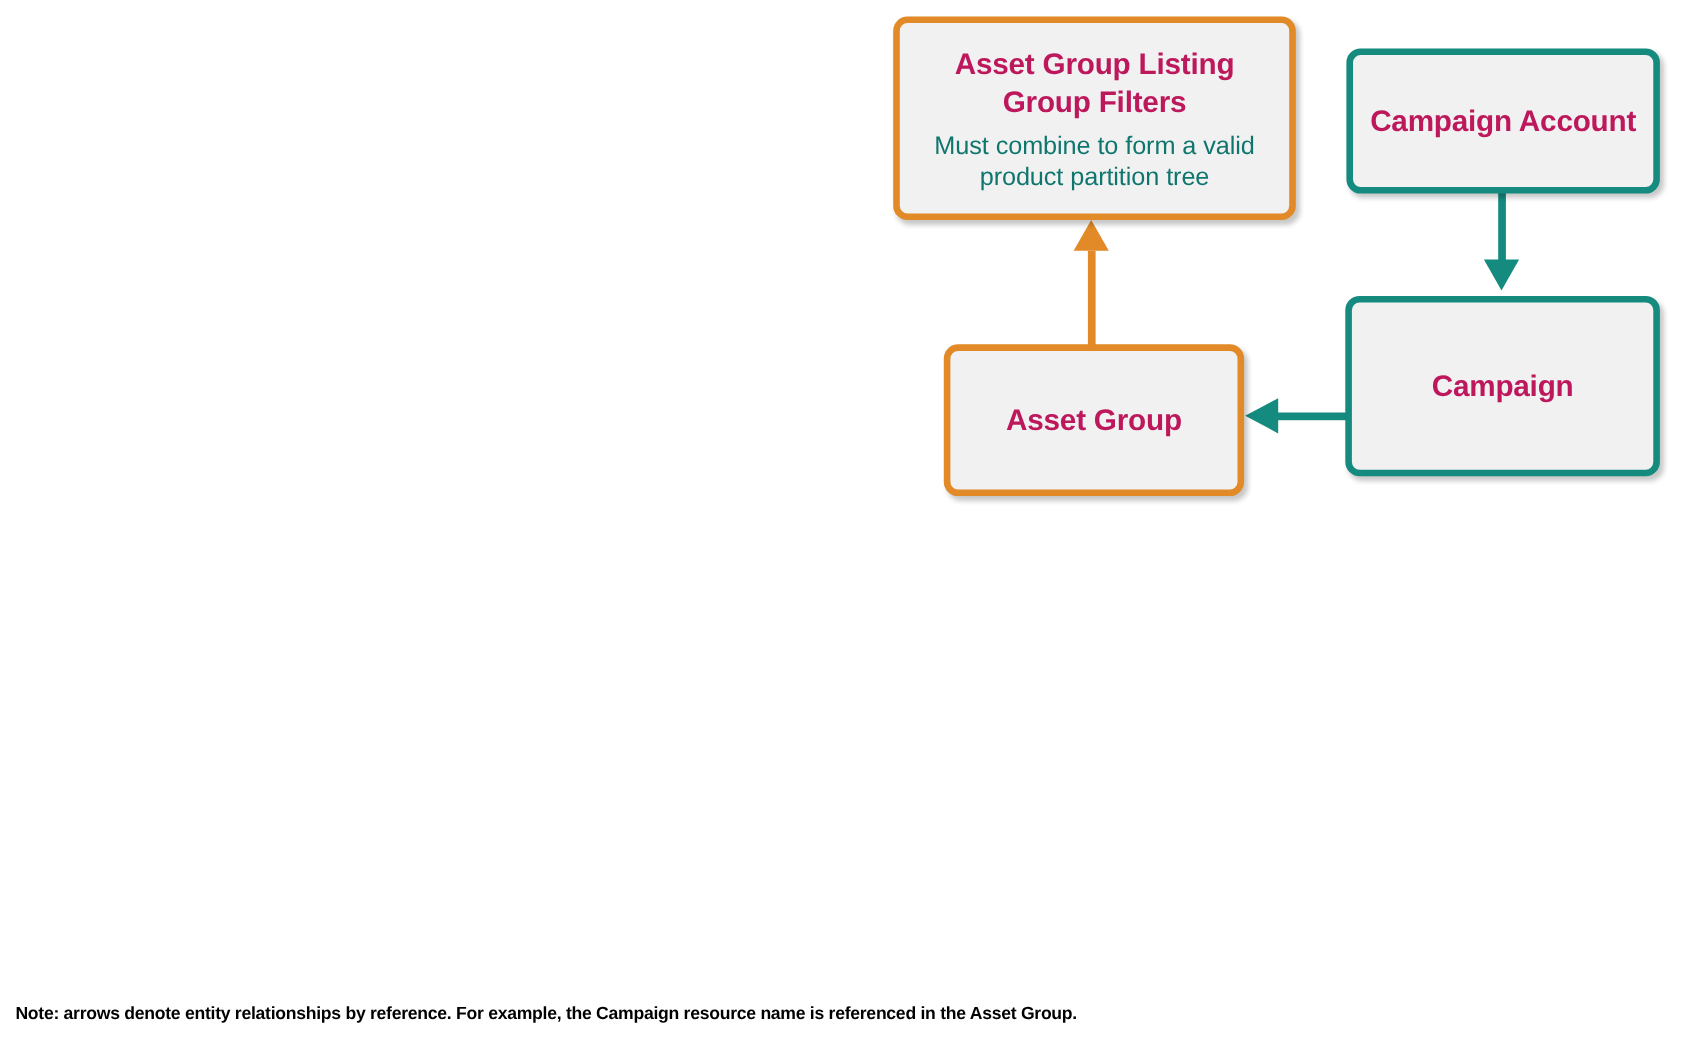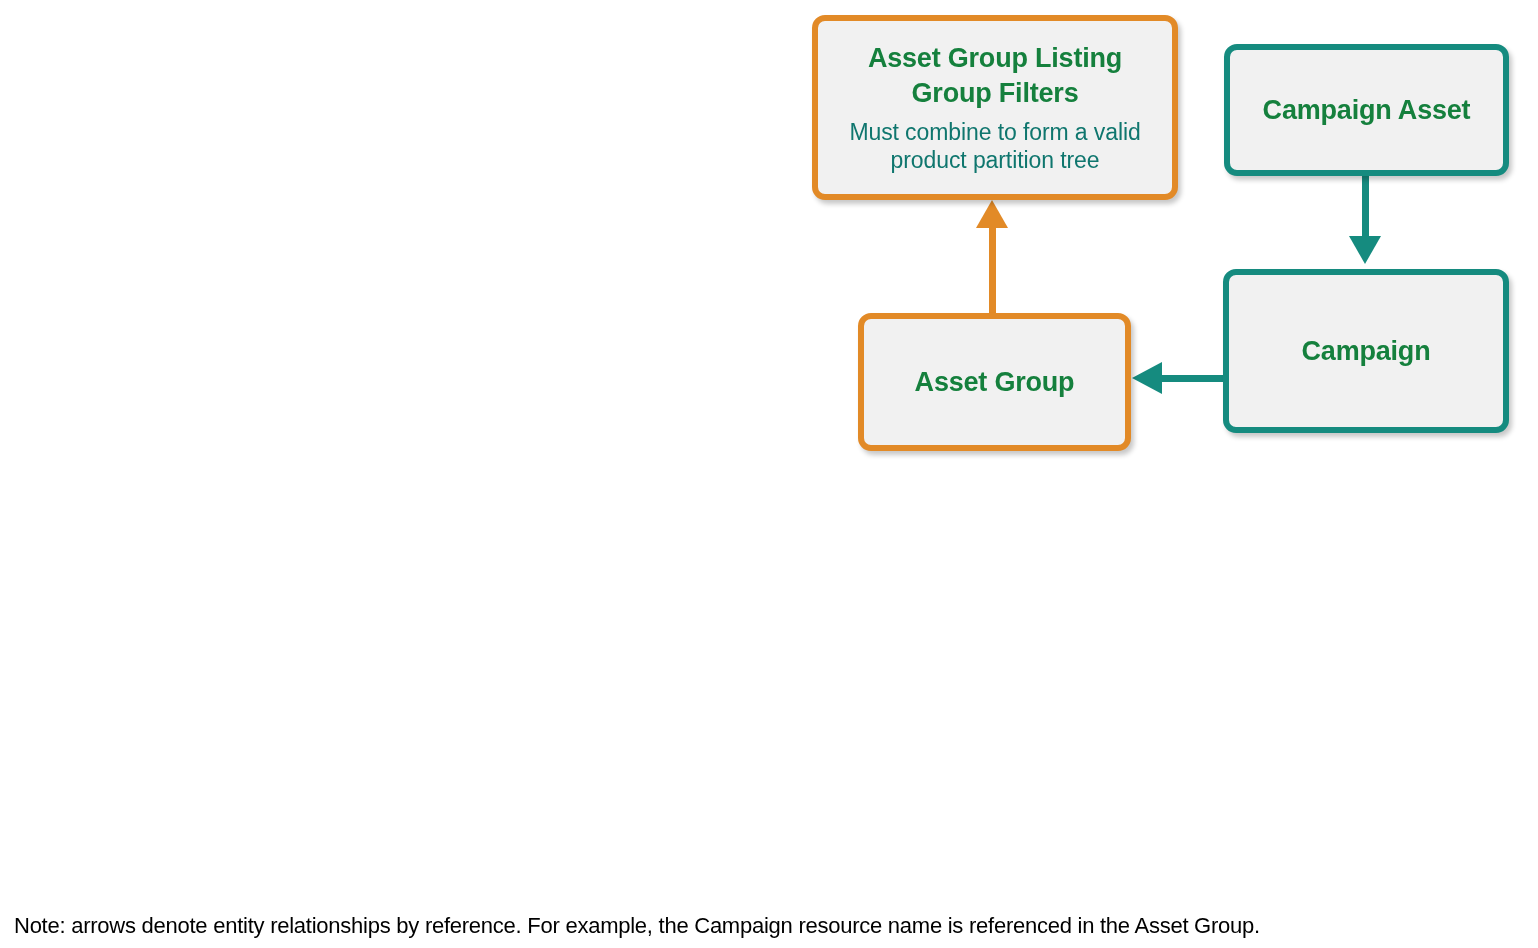--- a/index.html
+++ b/index.html
@@ -28,21 +28,21 @@
     align-items: center;
     justify-content: center;
     text-align: center;
     box-shadow: 3px 4px 5px rgba(0,0,0,0.22);
     z-index: 3;
   }
   .node.orange { border-color: #e28a27; }
   .node.teal   { border-color: #158b7f; }
 
   .node-title {
-    color: #15803d;
+    color: #be185d;
     font-weight: bold;
     font-size: 27px;
     line-height: 1.28;
     letter-spacing: -0.2px;
   }
   .node-desc {
     color: #0f766e;
     font-weight: normal;
     font-size: 23px;
     line-height: 1.22;
@@ -78,22 +78,22 @@
   }
   .arrow-left {
     border-top: 16px solid transparent;
     border-bottom: 16px solid transparent;
   }
 
   .note {
     position: absolute;
     left: 14px;
     top: 913px;
-    font-size: 22px;
-    font-weight: normal;
+    font-size: 16px;
+    font-weight: bold;
     color: #000000;
     letter-spacing: -0.25px;
     white-space: nowrap;
   }
 </style>
 </head>
 <body>
 
 <div id="canvas">
 
@@ -111,21 +111,21 @@
     <div class="conn-line-h" style="left:1160px; top:375px; width:66px; background:#158b7f;"></div>
     <div class="arrowhead arrow-left" style="left:1132px; top:362px; border-right:30px solid #158b7f;"></div>
   </div>
 
   <div class="node orange" style="left:812px; top:15px; width:366px; height:185px; padding:6px 16px;">
     <div class="node-title">Asset Group Listing Group Filters</div>
     <div class="node-desc">Must combine to form a valid product partition tree</div>
   </div>
 
   <div class="node teal" style="left:1224px; top:44px; width:285px; height:132px; padding:6px 14px;">
-    <div class="node-title">Campaign Asset</div>
+    <div class="node-title">Campaign Account</div>
   </div>
 
   <div class="node orange" style="left:858px; top:313px; width:273px; height:138px; padding:2px 14px;">
     <div class="node-title">Asset Group</div>
   </div>
 
   <div class="node teal" style="left:1223px; top:269px; width:286px; height:164px; padding:6px 14px;">
     <div class="node-title">Campaign</div>
   </div>
 

